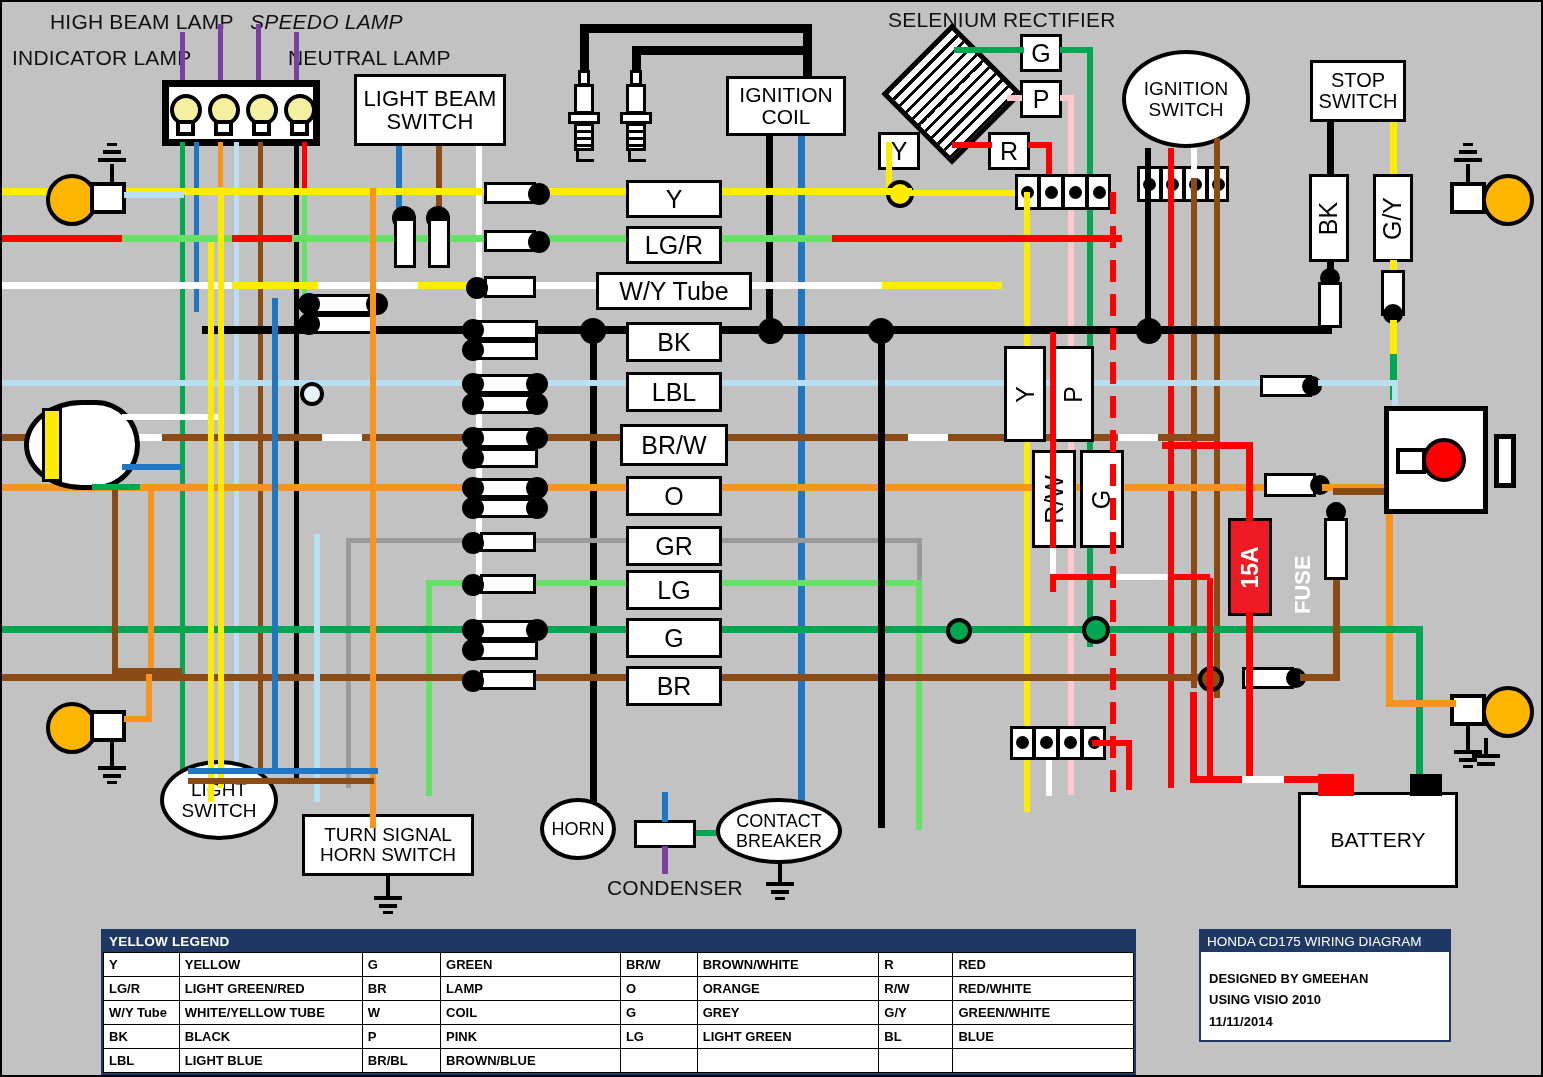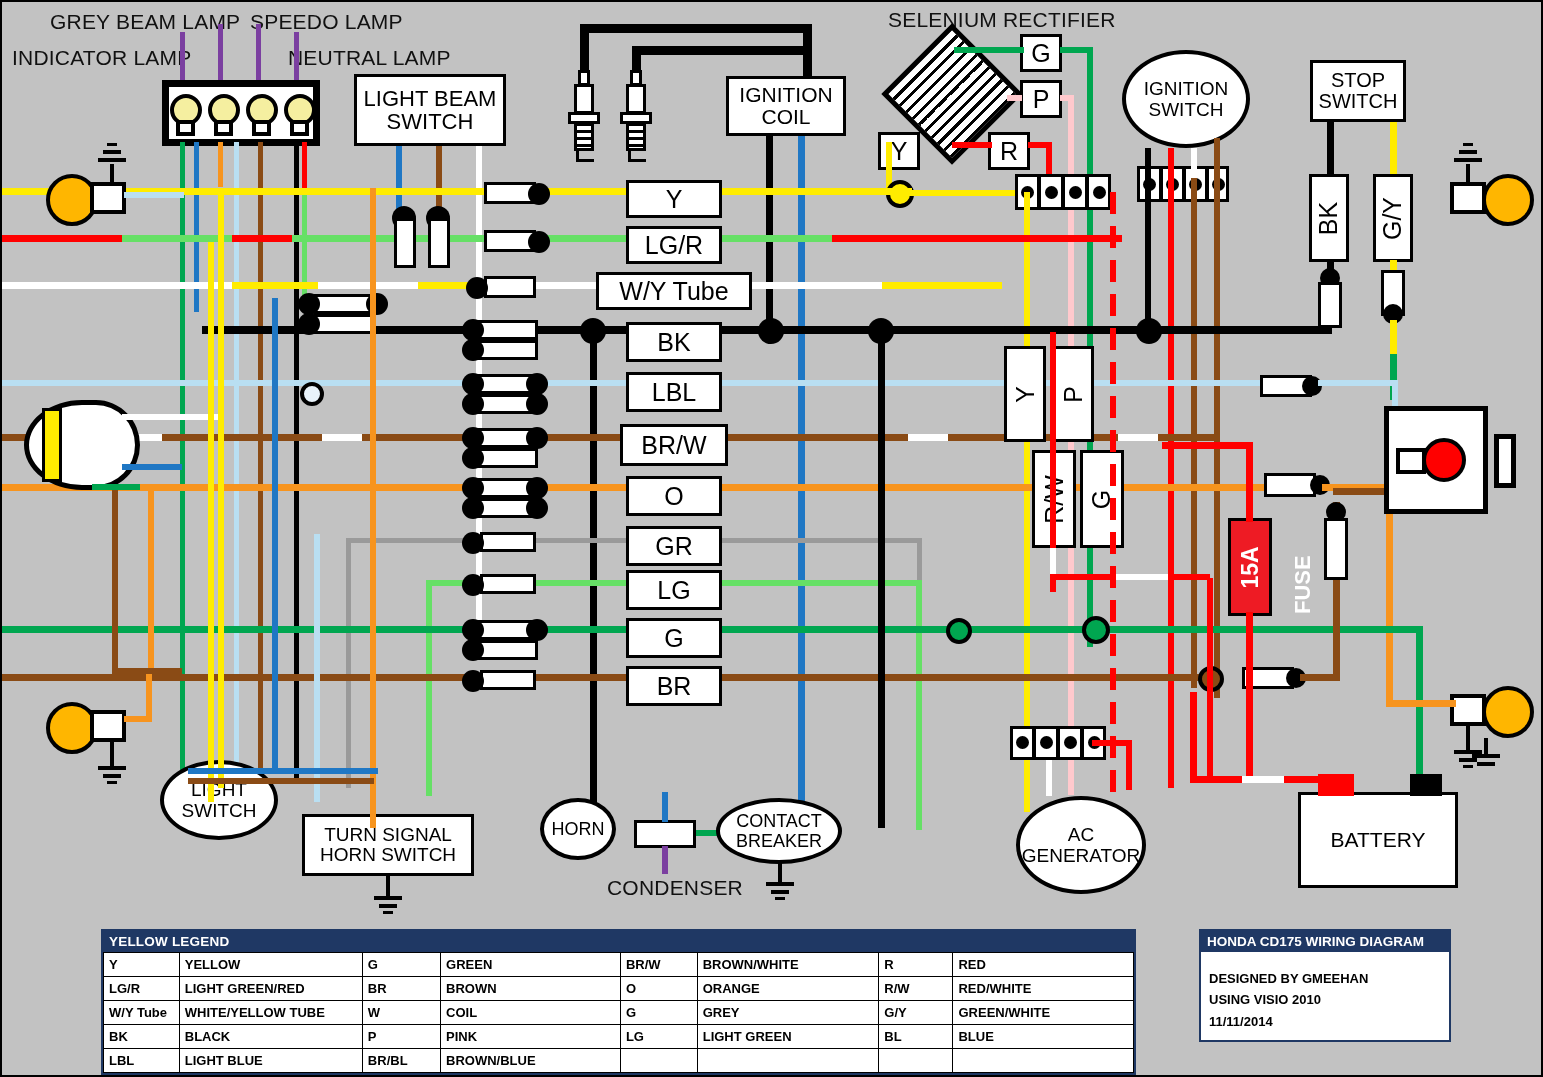--- a/index.html
+++ b/index.html
@@ -36,37 +36,37 @@
   #legend{position:absolute;left:99px;top:927px;width:1035px;border:2px solid #1f3864;
           background:#fff;box-sizing:border-box;}
   #legend .hdr{background:#1f3864;color:#fff;font-weight:bold;font-size:13.5px;
           padding:3px 6px;letter-spacing:.2px;}
   #legend table{border-collapse:collapse;width:100%;}
   #legend td{border:1px solid #000;font-size:13px;font-weight:bold;
              padding:2px 5px;height:19px;color:#000;}
   .cA{width:78px;} .cB{width:200px;}
   #title{position:absolute;left:1197px;top:927px;width:252px;border:2px solid #1f3864;
          background:#fff;box-sizing:border-box;}
-  #title .hdr{background:#1f3864;color:#fff;font-weight:bold;font-size:13.5px;padding:3px 6px;}
+  #title .hdr{background:#1f3864;color:#fff;font-weight:normal;font-size:13.5px;padding:3px 6px;}
   #title .body{padding:16px 8px 8px 8px;font-size:13px;font-weight:bold;line-height:1.65;color:#000;}
   .gnd{position:absolute;}
   .ffuse{position:absolute;background:#ee1b24;border:3px solid #000;box-sizing:border-box;
          display:flex;align-items:center;justify-content:center;}
   .ffuse span{transform:rotate(-90deg);color:#fff;font-weight:bold;font-size:23px;}
   .fuseword{position:absolute;color:#fff;font-weight:bold;font-size:22px;transform:rotate(-90deg);
             transform-origin:left top;white-space:nowrap;}
   .rect-hatch{position:absolute;}
 </style>
 </head>
 <body>
 
 <div id="root">
 
-  <div class="lbl toplabel" style="left:48px;top:8px;">GREY BEAM LAMP</div>
-  <div class="lbl toplabel" style="left:248px;top:8px;">SPEEDO LAMP</div>
+  <div class="lbl toplabel" style="left:48px;top:8px;">HIGH BEAM LAMP</div>
+  <div class="lbl toplabel" style="left:248px;top:8px;font-style:italic;">SPEEDO LAMP</div>
   <div class="lbl toplabel" style="left:10px;top:44px;">INDICATOR LAMP</div>
   <div class="lbl toplabel" style="left:286px;top:44px;">NEUTRAL LAMP</div>
   <div class="lbl toplabel" style="left:886px;top:6px;">SELENIUM RECTIFIER</div>
   <div class="lbl toplabel" style="left:605px;top:874px;">CONDENSER</div>
 
   <div class="w" style="left:178px;top:30px;width:5px;height:68px;background:#7b3fa0;"></div>
   <div class="w" style="left:216px;top:22px;width:5px;height:76px;background:#7b3fa0;"></div>
   <div class="w" style="left:254px;top:22px;width:5px;height:76px;background:#7b3fa0;"></div>
   <div class="w" style="left:292px;top:30px;width:5px;height:68px;background:#7b3fa0;"></div>
 
@@ -508,24 +508,20 @@
   </div>
   <div class="gnd" style="left:764px;top:860px;">
     <div style="position:absolute;left:12px;top:0px;width:4px;height:22px;background:#000;"></div>
     <div style="position:absolute;left:0px;top:20px;width:28px;height:4px;background:#000;"></div>
     <div style="position:absolute;left:5px;top:28px;width:18px;height:4px;background:#000;"></div>
     <div style="position:absolute;left:9px;top:35px;width:10px;height:3px;background:#000;"></div>
   </div>
 
   <div class="w" style="left:876px;top:330px;width:7px;height:496px;background:#000;"></div>
 
-  <div class="ellipse" style="left:1014px;top:794px;width:130px;height:98px;">
-    <div style="white-space:pre-line;">AC
-GENERATOR</div>
-  </div>
 
   <div class="box" style="left:1296px;top:790px;width:160px;height:96px;font-size:21px;">
     <div>BATTERY</div>
   </div>
   <div style="position:absolute;left:1316px;top:772px;width:36px;height:22px;background:#ff0000;"></div>
   <div style="position:absolute;left:1408px;top:772px;width:32px;height:22px;background:#000;"></div>
   <div class="gnd" style="left:1470px;top:736px;">
     <div style="position:absolute;left:12px;top:0px;width:4px;height:18px;background:#000;"></div>
     <div style="position:absolute;left:0px;top:16px;width:28px;height:4px;background:#000;"></div>
     <div style="position:absolute;left:5px;top:24px;width:18px;height:4px;background:#000;"></div>
@@ -554,21 +550,21 @@
             <td class="cB">GREEN</td>
             <td class="cA">BR/W</td>
             <td class="cB">BROWN/WHITE</td>
             <td class="cA">R</td>
             <td class="cB">RED</td>
           </tr>
           <tr>
             <td class="cA">LG/R</td>
             <td class="cB">LIGHT GREEN/RED</td>
             <td class="cA">BR</td>
-            <td class="cB">BROWN</td>
+            <td class="cB">LAMP</td>
             <td class="cA">O</td>
             <td class="cB">ORANGE</td>
             <td class="cA">R/W</td>
             <td class="cB">RED/WHITE</td>
           </tr>
           <tr>
             <td class="cA">W/Y Tube</td>
             <td class="cB">WHITE/YELLOW TUBE</td>
             <td class="cA">W</td>
             <td class="cB">COIL</td>

